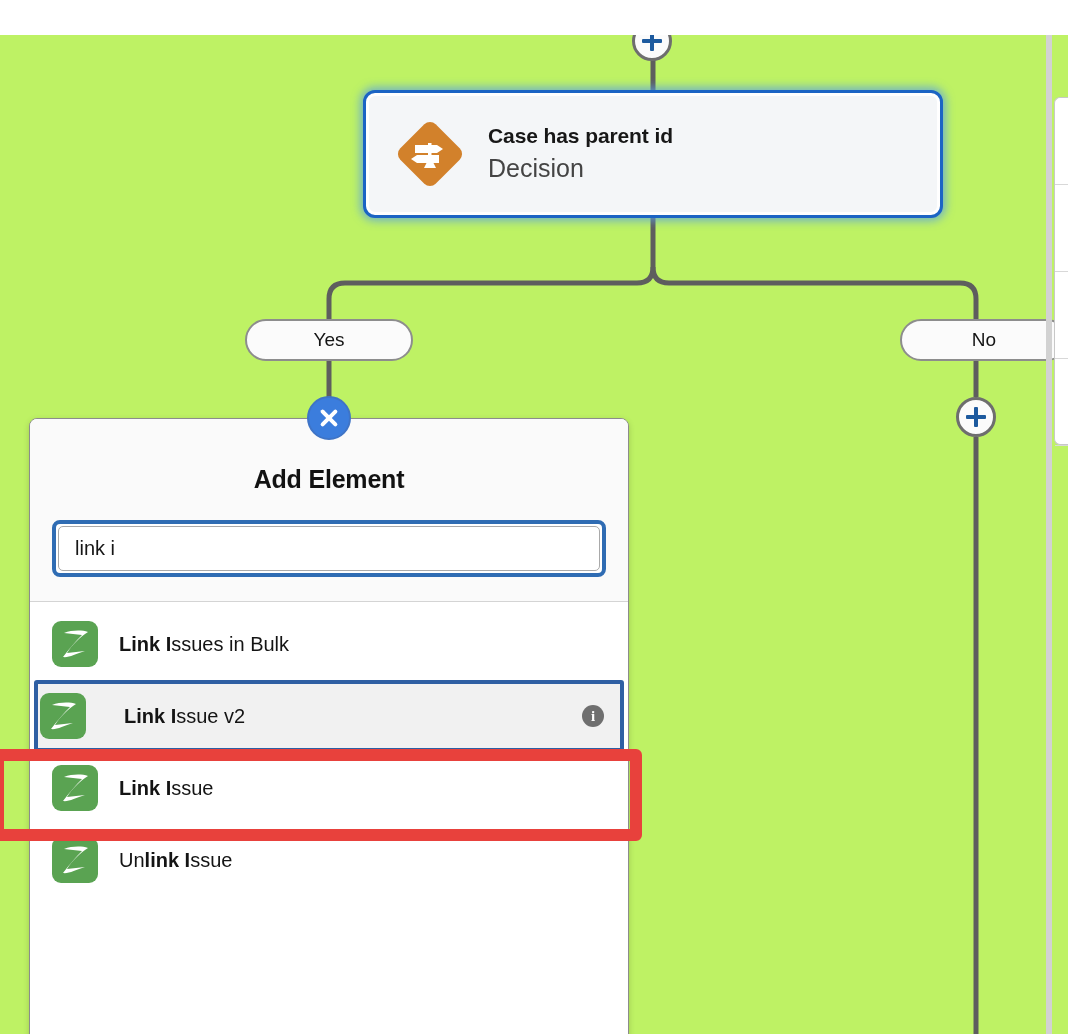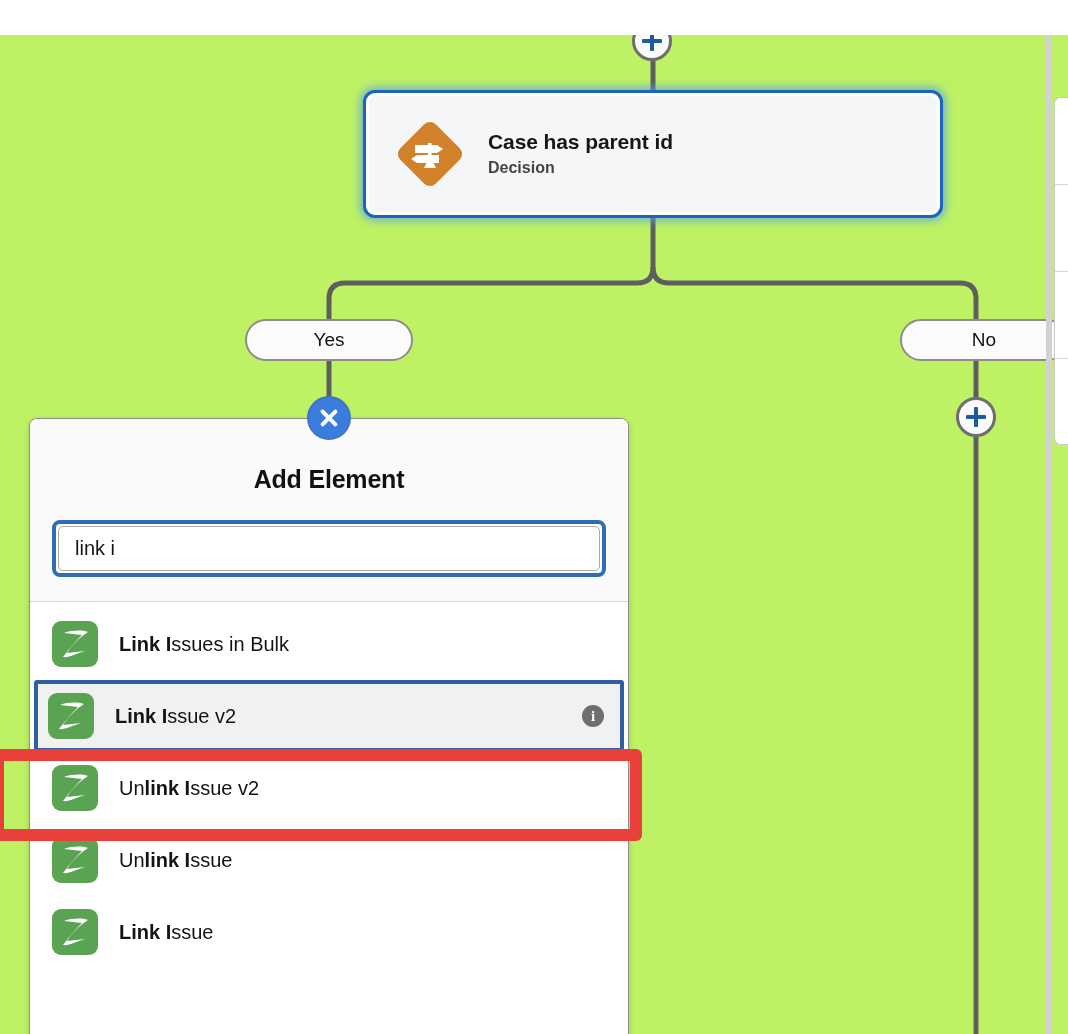--- a/index.html
+++ b/index.html
@@ -71,25 +71,24 @@
     justify-content: center;
   }
   .node-title {
     font-size: 21px;
     font-weight: bold;
     color: #171717;
     line-height: 1.22;
     letter-spacing: -0.1px;
   }
   .node-subtitle {
-    font-size: 16px;
+    font-size: 25px;
     color: #444444;
     line-height: 1.3;
     margin-top: 3px;
-    font-weight: bold;
   }
 
   
   .branch-pill {
     position: absolute;
     box-sizing: border-box;
     height: 42px;
     background: #fbfbfb;
     border: 2px solid #8d8d8d;
     border-radius: 21px;
@@ -182,21 +181,22 @@
     display: flex;
     align-items: center;
     padding: 0 20px 0 22px;
     background: #ffffff;
   }
   .result-row.selected {
     background: #f1f1f1;
     border: 4px solid #2f5fa3;
     border-radius: 3px;
     margin: 0 4px;
-    padding: 0 16px 0 10px;
+    padding: 0 16px 0 2px;
+    gap: 17px;
   }
   .zicon {
     flex: 0 0 46px;
     width: 46px;
     height: 46px;
     border-radius: 9px;
     background: #5aa352;
     position: relative;
   }
   .result-label {
@@ -363,37 +363,30 @@
               <path d="M12 12 C20 9, 30 9, 36 11 C28 16, 20 24, 15 32 L33 30 C24 33, 16 37, 11 36 C17 28, 24 20, 30 14 Z" fill="#ffffff"></path>
             </svg></div>
           <div class="result-label"><span></span><b>Link I</b><span>ssue v2</span></div>
           <div class="spacer"></div>
           <div class="info-icon">i</div>
         </div>
         <div class="result-row">
           <div class="zicon"><svg width="46" height="46" viewBox="0 0 46 46" xmlns="http://www.w3.org/2000/svg">
               <path d="M12 12 C20 9, 30 9, 36 11 C28 16, 20 24, 15 32 L33 30 C24 33, 16 37, 11 36 C17 28, 24 20, 30 14 Z" fill="#ffffff"></path>
             </svg></div>
-          <div class="result-label"><span>Un</span><b>link I</b><span>ssue v2</span></div>
+          <div class="result-label"><span></span><b>Link I</b><span>ssue</span></div>
           <div class="spacer"></div>
         </div>
         <div class="result-row">
           <div class="zicon"><svg width="46" height="46" viewBox="0 0 46 46" xmlns="http://www.w3.org/2000/svg">
               <path d="M12 12 C20 9, 30 9, 36 11 C28 16, 20 24, 15 32 L33 30 C24 33, 16 37, 11 36 C17 28, 24 20, 30 14 Z" fill="#ffffff"></path>
             </svg></div>
           <div class="result-label"><span>Un</span><b>link I</b><span>ssue</span></div>
           <div class="spacer"></div>
         </div>
-        <div class="result-row">
-          <div class="zicon"><svg width="46" height="46" viewBox="0 0 46 46" xmlns="http://www.w3.org/2000/svg">
-              <path d="M12 12 C20 9, 30 9, 36 11 C28 16, 20 24, 15 32 L33 30 C24 33, 16 37, 11 36 C17 28, 24 20, 30 14 Z" fill="#ffffff"></path>
-            </svg></div>
-          <div class="result-label"><span></span><b>Link I</b><span>ssue</span></div>
-          <div class="spacer"></div>
-        </div>
       </div>
   </div>
 
   <div id="panel-close"></div>
 
   <div id="annotation"></div>
 
 </div>
 
 </body></html>

